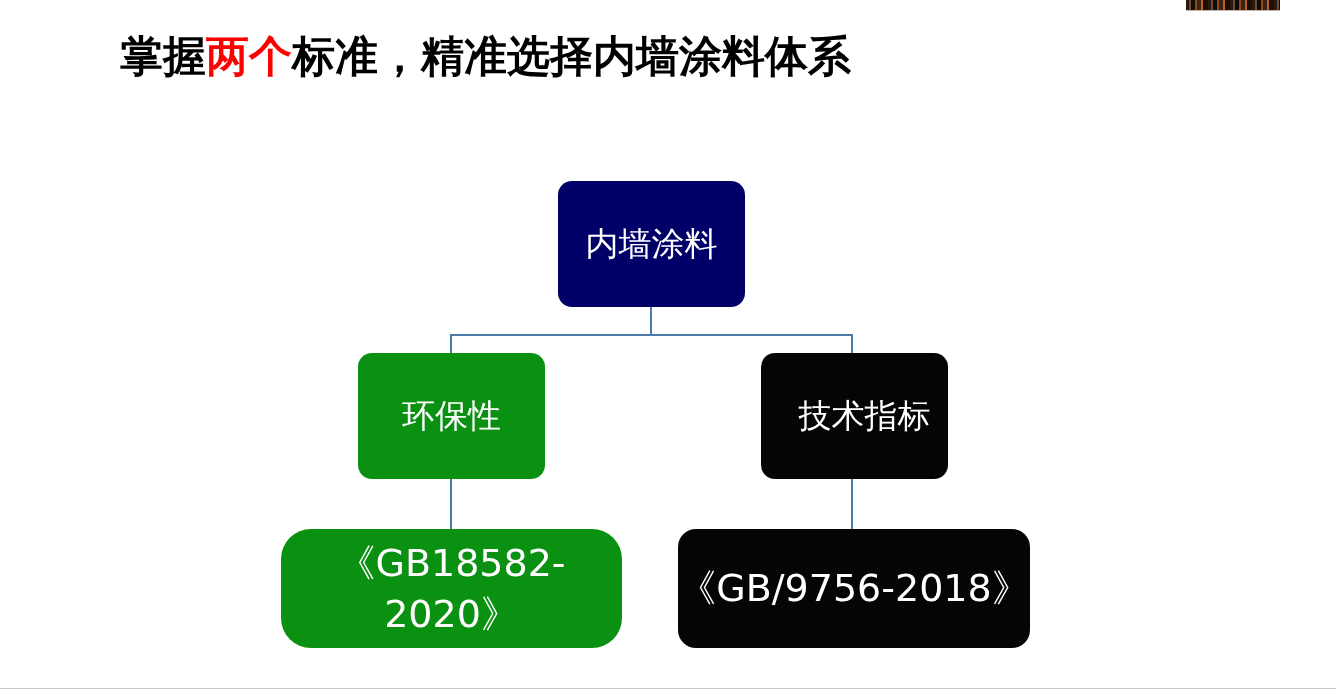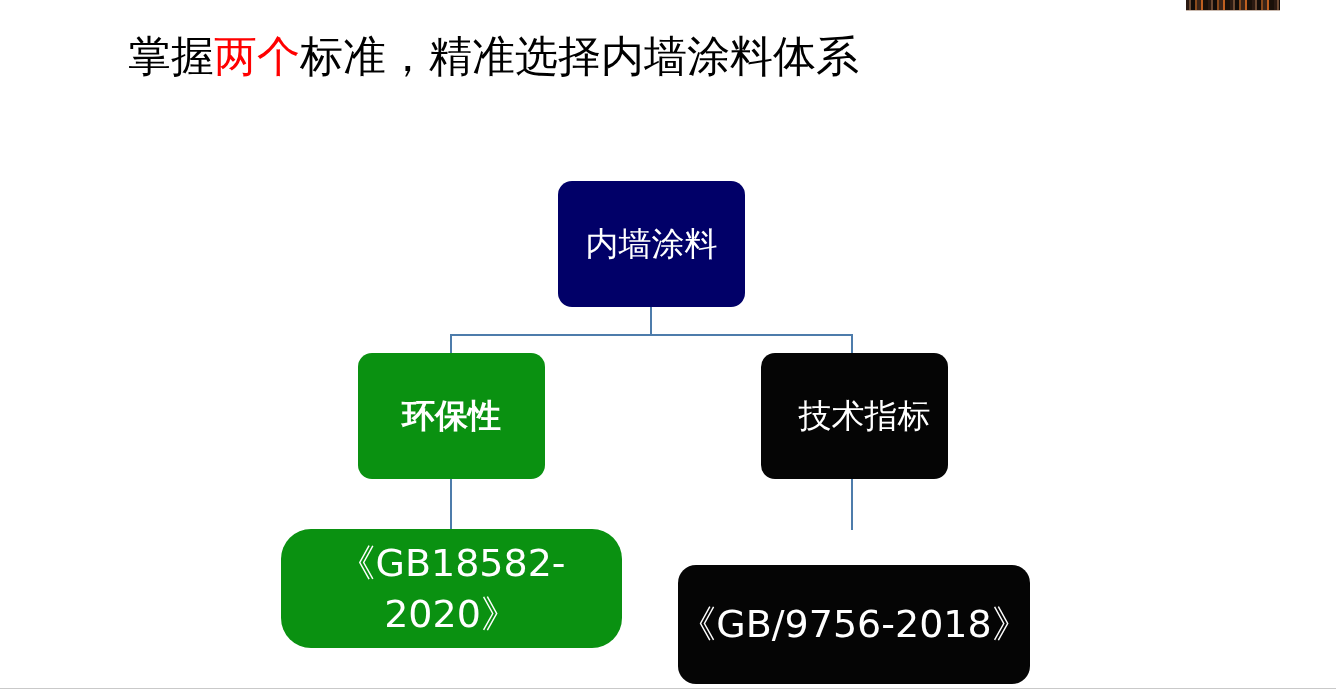--- a/index.html
+++ b/index.html
@@ -37,27 +37,26 @@
     border-bottom: 1px solid #c8b8ad;
     box-sizing: border-box;
   }
 
   
   .slide-title {
     position: absolute;
     left: 120px;
     top: 32px;
     font-size: 43px;
-    font-weight: normal;
+    font-weight: bold;
     color: #000000;
     letter-spacing: 0px;
     white-space: nowrap;
     line-height: 1.15;
     font-family: "DejaVu Sans", "Liberation Sans", sans-serif;
-    margin-left: 8px;
   }
   .slide-title .hl {
     color: #FF0000;
   }
 
   
   .node {
     position: absolute;
     display: flex;
     align-items: center;
@@ -76,21 +75,20 @@
     background: #010068;
     font-size: 33px;
   }
   .node-green-mid {
     left: 358px;
     top: 353px;
     width: 187px;
     height: 126px;
     background: #0a9111;
     font-size: 33px;
-    font-weight: bold;
   }
   .node-black-mid {
     left: 761px;
     top: 353px;
     width: 187px;
     height: 126px;
     background: #050505;
     font-size: 33px;
     padding-left: 20px;
   }
@@ -104,21 +102,20 @@
     border-radius: 30px;
   }
   .node-black-leaf {
     left: 678px;
     top: 529px;
     width: 352px;
     height: 119px;
     background: #050505;
     font-size: 38px;
     border-radius: 18px;
-    margin-top: 36px;
   }
 
   
   .conn {
     position: absolute;
     background: #4d7cab;
   }
   .conn-v-root   { left: 650px; top: 307px; width: 2px;   height: 28px; }
   .conn-h-split  { left: 450px; top: 334px; width: 403px; height: 2px; }
   .conn-v-left   { left: 450px; top: 334px; width: 2px;   height: 20px; }

